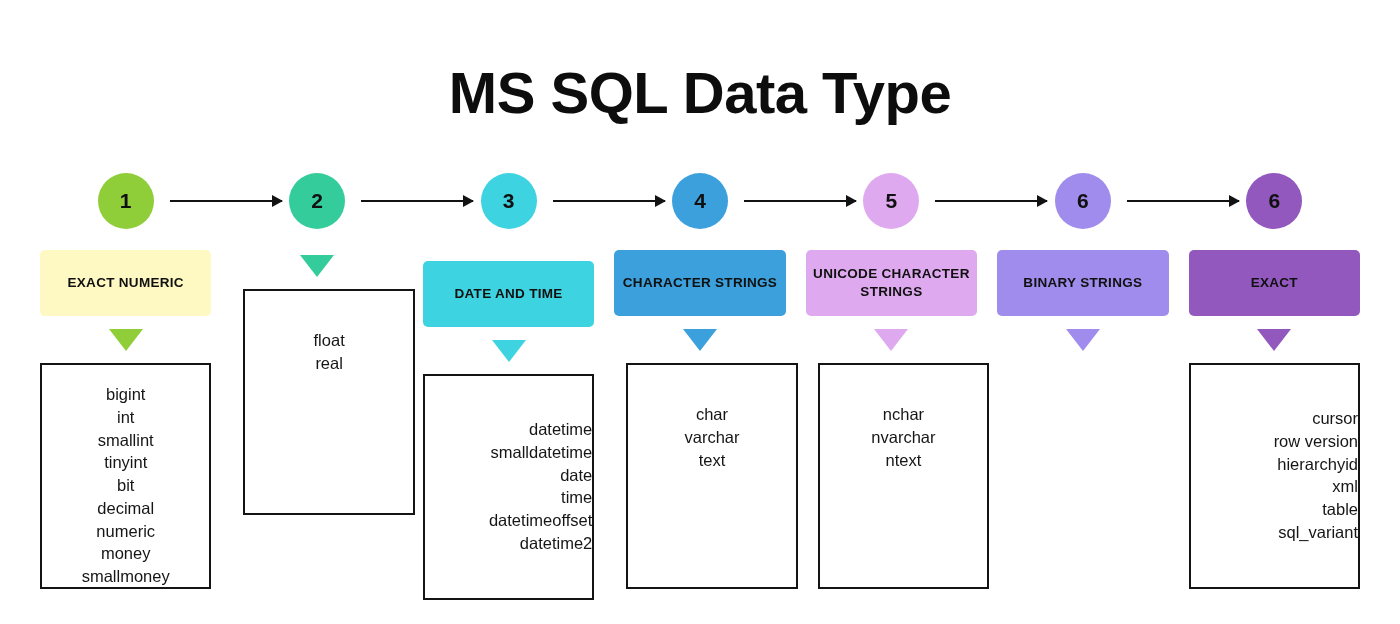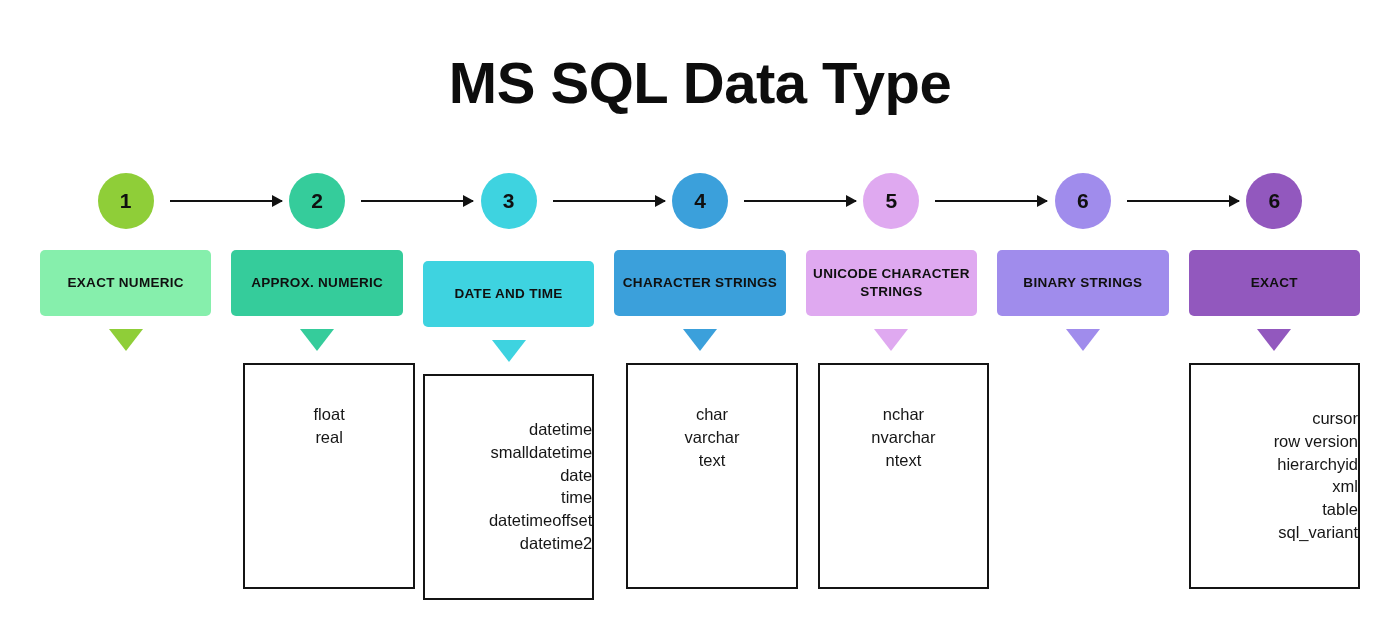--- a/index.html
+++ b/index.html
@@ -14,21 +14,21 @@
     height: 624px;
     overflow: hidden;
     font-family: "Liberation Sans", sans-serif;
     color: #111111;
     position: relative;
   }
 
   
   #page-title {
     position: absolute;
-    top: 12px;
+    top: 22px;
     left: 0;
     width: 1400px;
     text-align: center;
     font-size: 58px;
     font-weight: bold;
     letter-spacing: -0.5px;
     color: #0d0d0d;
     line-height: 1.1;
   }
 
@@ -161,35 +161,43 @@
 
 <div id="diagram">
     <div class="column">
       <div class="circle-row">
         <div class="step-circle" style="background: rgb(143, 206, 56);">1</div>
         <div class="connector">
           <div class="shaft"></div>
           <div class="head"></div>
         </div>
       </div>
-      <div class="category-box" style="background: #86efac;">
+      <div class="category-box" style="background: #fef9c3;">
         <span>EXACT NUMERIC</span>
       </div>
       <div class="down-triangle" style="border-top-color: rgb(143, 206, 56);"></div>
+      <div class="type-box">
+        <div class="type-item">bigint</div>
+        <div class="type-item">int</div>
+        <div class="type-item">smallint</div>
+        <div class="type-item">tinyint</div>
+        <div class="type-item">bit</div>
+        <div class="type-item">decimal</div>
+        <div class="type-item">numeric</div>
+        <div class="type-item">money</div>
+        <div class="type-item">smallmoney</div>
+      </div>
     </div>
     <div class="column">
       <div class="circle-row">
         <div class="step-circle" style="background: rgb(53, 204, 155);">2</div>
         <div class="connector">
           <div class="shaft"></div>
           <div class="head"></div>
         </div>
-      </div>
-      <div class="category-box" style="background: rgb(53, 204, 155);">
-        <span>APPROX. NUMERIC</span>
       </div>
       <div class="down-triangle" style="border-top-color: rgb(53, 204, 155);"></div>
       <div class="type-box center-start-2">
         <div class="type-item">float</div>
         <div class="type-item">real</div>
       </div>
     </div>
     <div class="column">
       <div class="circle-row">
         <div class="step-circle" style="background: rgb(62, 211, 224);">3</div>

